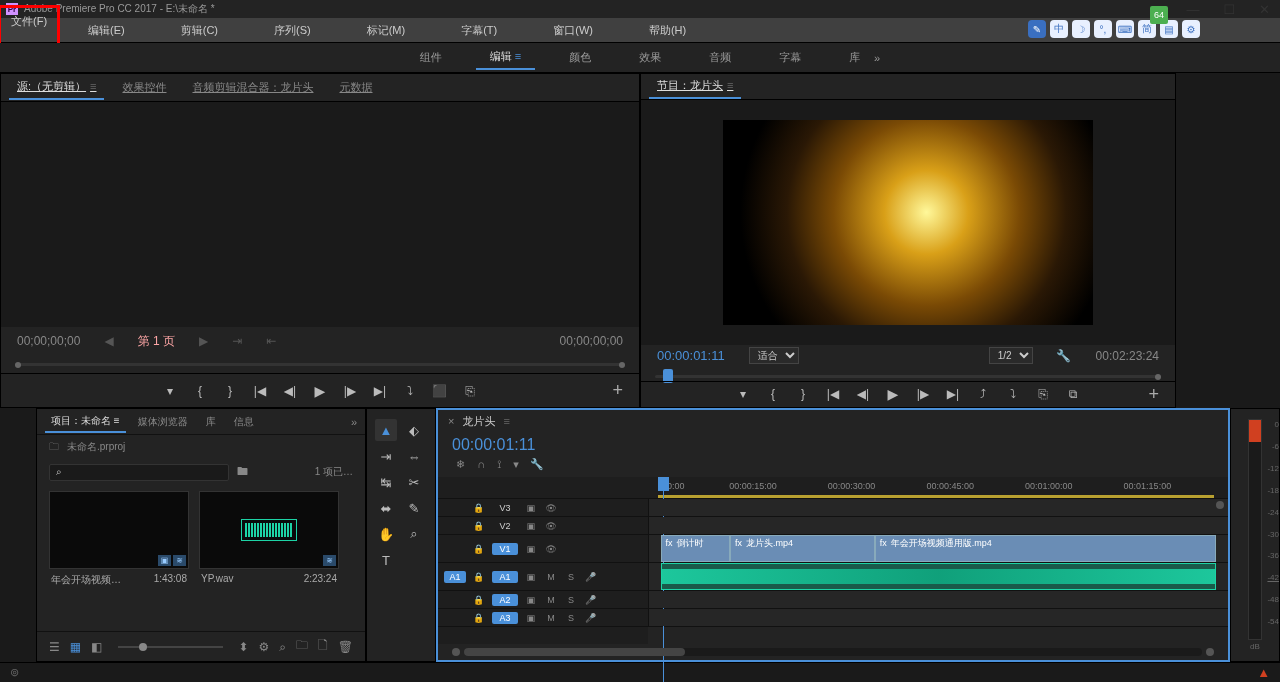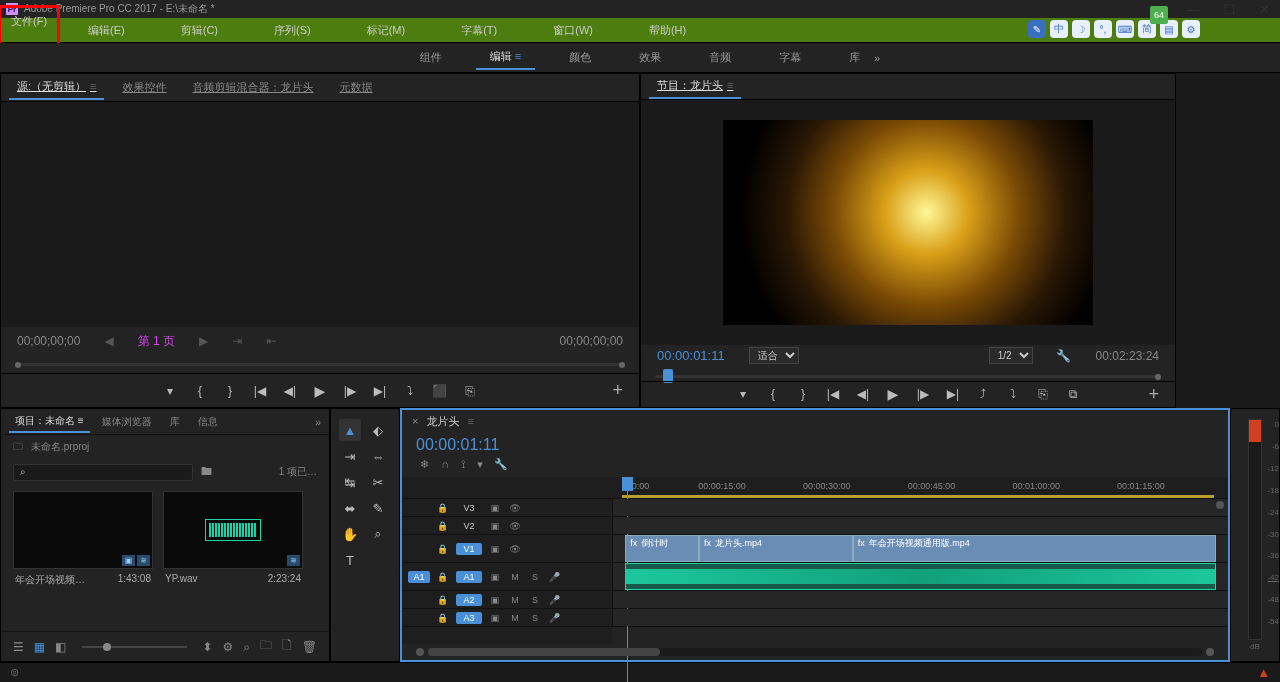--- a/index.html
+++ b/index.html
@@ -9,21 +9,21 @@
 .titlebar { height: 18px; background: #232323; display: flex; align-items: center; padding: 0 6px; color: #999; font-size: 10px; }
 .titlebar .pr-icon { width: 12px; height: 12px; background: #d091ff; margin-right: 6px; font-size: 8px; color: #2d0042; display:flex;align-items:center;justify-content:center;font-weight:bold; }
 .titlebar .title { flex: 1; }
 .wincontrols { position: absolute; right: 10px; top: 2px; display: flex; gap: 24px; font-size: 13px; color: #333; }
 .wincontrols span { cursor: pointer; }
 .ime-bar { position: absolute; right: 80px; top: 20px; display: flex; gap: 4px; }
 .ime-bar span { width: 18px; height: 18px; border-radius: 4px; display: flex; align-items: center; justify-content: center; font-size: 10px; background: #e8f0ff; color: #3a6fc0;}
 .ime-bar .green-badge { position:absolute; top:-14px; right:32px; background:#4caf50; color:#fff; padding:0 4px; border-radius:2px; font-size:9px;}
 
 
-.menubar { height: 25px; background: #4d7c0f; display: flex; align-items: center; padding: 0 0px; border-bottom: 1px solid #000; }
+.menubar { height: 25px; background: #404040; display: flex; align-items: center; padding: 0 0px; border-bottom: 1px solid #000; }
 .menubar .item { padding: 4px 28px; color: #ccc; cursor: pointer; font-size: 11px; }
 .menubar .item.highlighted { border: 3px solid red; margin-left:-2px; margin-top:-10px; padding: 6px 10px 14px 10px; }
 
 
 .workspace-tabs { height: 30px; background: #232323; display: flex; align-items: center; justify-content: center; gap: 20px; border-bottom: 1px solid #000; position:relative; }
 .workspace-tabs .tab { padding: 4px 14px; color: #999; cursor: pointer; font-size: 11px; }
 .workspace-tabs .tab.active { color: #ddd; border-bottom: 2px solid #4a90d9; }
 .workspace-tabs .more { position:absolute; right:400px; color:#999; }
 
 
@@ -55,21 +55,21 @@
 
 .transport { height: 34px; display: flex; align-items: center; justify-content: center; gap: 12px; color: #bbb; border-top: 1px solid #000; }
 .transport .btn { width: 18px; height: 18px; display: flex; align-items: center; justify-content: center; cursor: pointer; font-size: 12px; }
 .transport .play { font-size: 14px; }
 .transport .add { position: absolute; right: 16px; font-size: 18px; color: #aaa; }
 
 
 .lower { display: flex; height: 254px; }
 
 
-.project-panel { width: 330px; background: #232323; border: 1px solid #000; display:flex; flex-direction:column; }
+.project-panel { width: 330px; background: #232323; border: 1px solid #000; display:flex; flex-direction:column;margin-left:36px; }
 .proj-tabs { height: 26px; display: flex; align-items: center; gap: 6px; padding: 0 8px; border-bottom: 1px solid #111; }
 .proj-tabs .ptab { color: #888; font-size: 10px; padding: 3px 6px; cursor: pointer; }
 .proj-tabs .ptab.active { color: #ddd; border-bottom: 2px solid #4a90d9; }
 .proj-tabs .more { margin-left: auto; color:#888; }
 .proj-header { height: 24px; display: flex; align-items: center; padding: 0 12px; gap: 8px; color: #888; font-size: 10px; }
 .proj-search { height: 26px; display: flex; align-items: center; padding: 0 12px; gap: 8px; }
 .proj-search input { flex: 1; max-width:180px; background: #1a1a1a; border: 1px solid #333; color: #ccc; padding: 2px 18px 2px 6px; font-size: 10px; border-radius:2px; }
 .proj-search .count { margin-left: auto; color: #888; font-size: 10px; }
 .proj-search .folder-icon { color:#888; font-size:11px; }
 .proj-items { flex:1; display: flex; gap: 10px; padding: 6px 12px; }
@@ -186,21 +186,21 @@
     <div class="panel-tabs">
       <div class="ptab active"><span>源:（无剪辑）</span><span class="menu-indicator">≡</span></div>
       <div class="ptab">效果控件</div>
       <div class="ptab">音频剪辑混合器：龙片头</div>
       <div class="ptab">元数据</div>
     </div>
     <div class="panel-body"></div>
     <div class="tc-row">
       <span>00;00;00;00</span>
       <span style="color:#555">◀</span>
-      <span style="color:#d946ef">第 1 页</span>
+      <span style="color:#fca5a5">第 1 页</span>
       <span style="color:#555">▶</span>
       <span style="color:#555">⇥</span>
       <span style="color:#555">⇤</span>
       <div class="spacer"></div>
       <span>00;00;00;00</span>
     </div>
     <div class="scrubber">
       <div class="track"></div>
         <div class="dot" style="left:0"></div>
         <div class="dot"></div>

